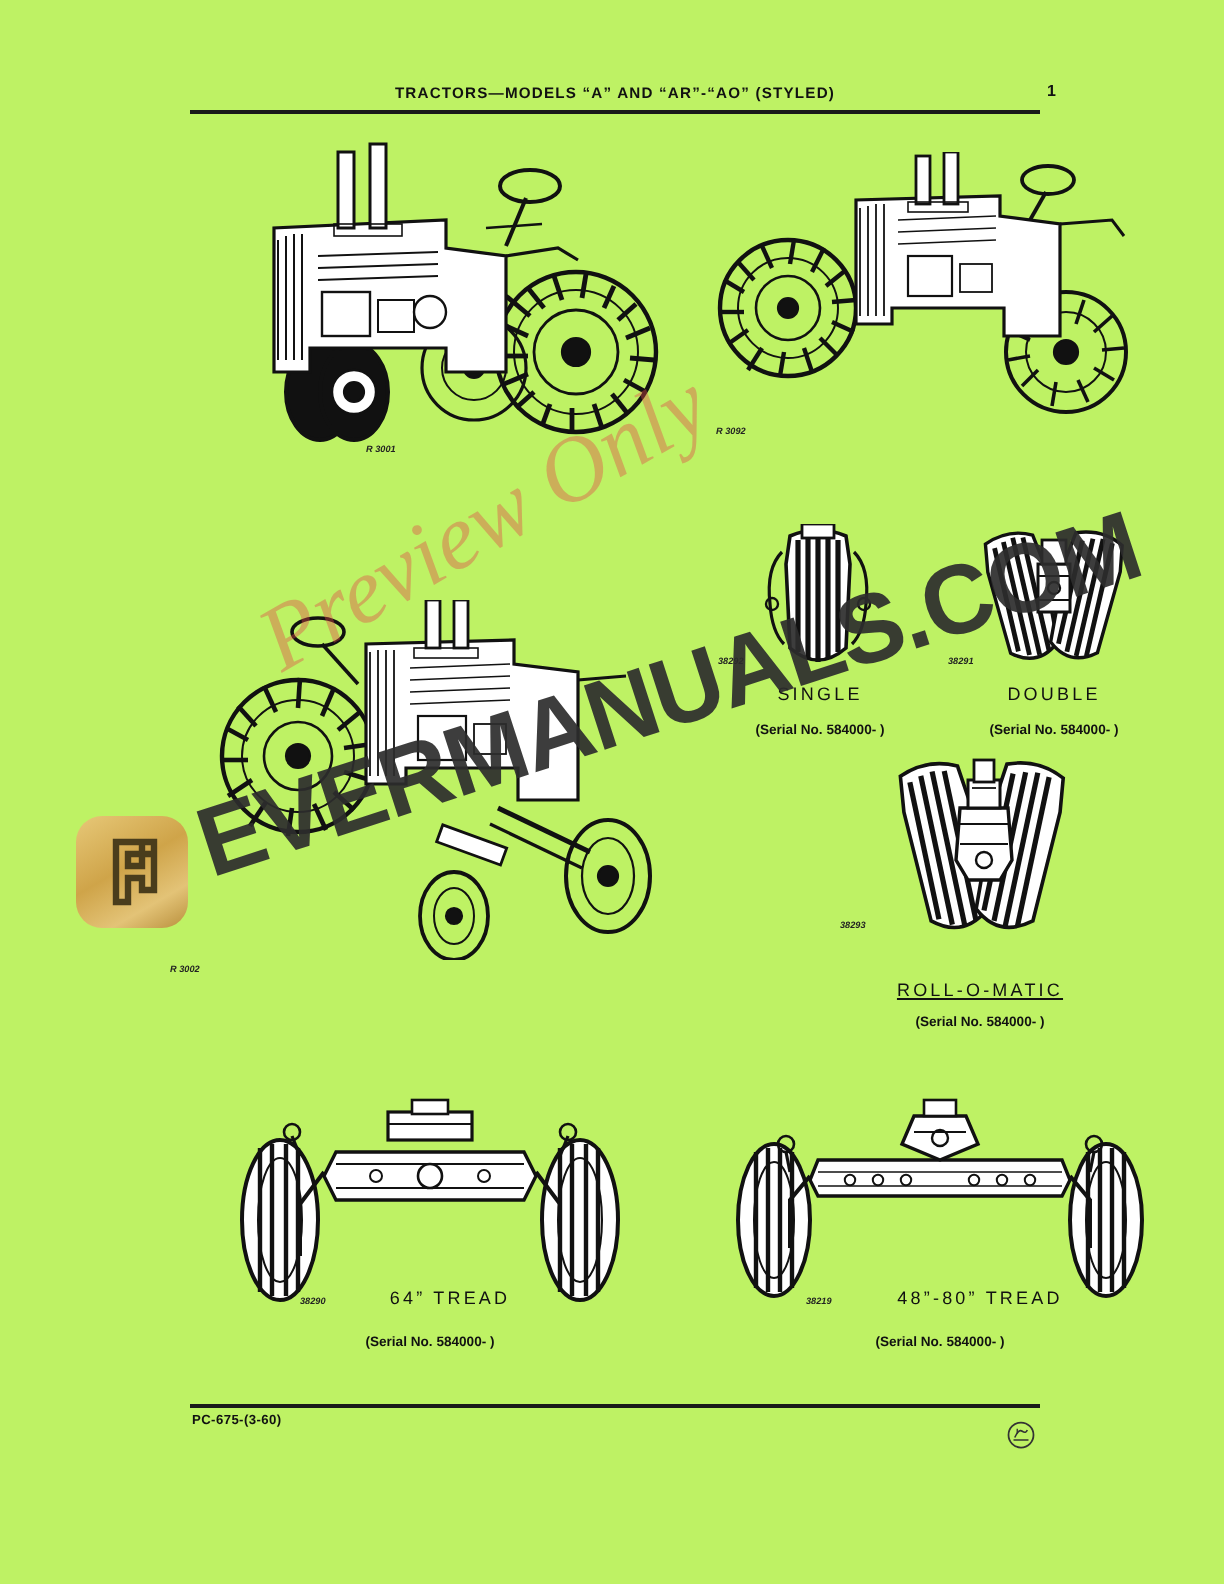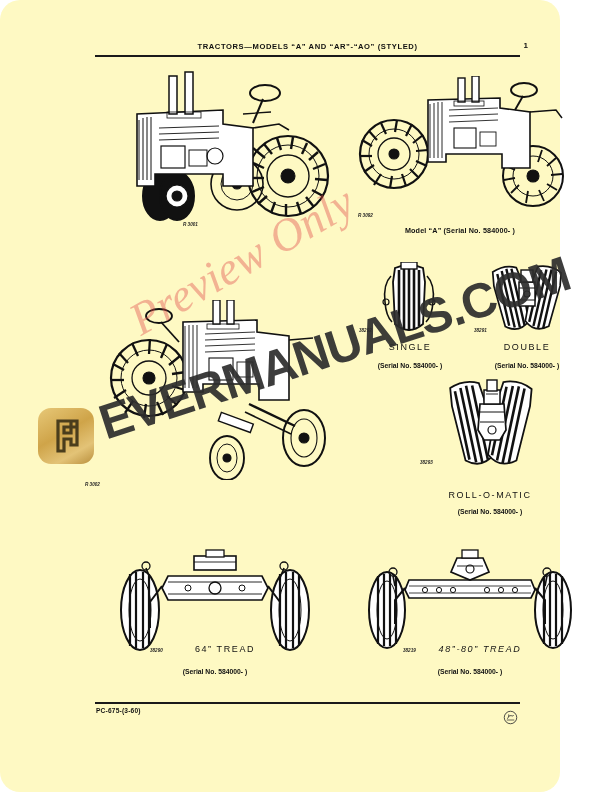--- a/index.html
+++ b/index.html
@@ -10,23 +10,22 @@
     width: 612px; height: 792px;
     font-family: "Liberation Sans", sans-serif;
     position: relative;
     overflow: hidden;
     color: #000;
   }
 
   .page {
     position: absolute;
     left: 0; top: 0;
-    width: 560px; height: 792px;
-    background: #fef9c3;
-    border-radius: 20px;
+    width: 612px; height: 792px;
+    background: #bef264;
   }
 
   
   .header {
     position: absolute;
     left: 95px; top: 42px; width: 425px;
     height: 22px;
   }
   .header-title {
     position: absolute;
@@ -304,21 +303,20 @@
           <rect x="122" y="0" width="7" height="26" stroke-width="1.4" fill="#fff"></rect>
 
           <ellipse cx="174" cy="14" rx="13" ry="7" stroke-width="1.9"></ellipse>
           <path d="M173 20 L165 34" stroke-width="1.9"></path>
           <path d="M180 36 L206 34 L212 42" stroke-width="1.5"></path>
           <rect x="104" y="25" width="30" height="5" stroke-width="0.8"></rect>
         </g>
       </svg>
     </div>
     <div class="fignum" style="left:18px; top:145px;">R 3092</div>
-    <div class="caption" style="left:0; top:158px; width:240px;">Model “A” (Serial No. 584000-            )</div>
   </div>
 
   <div class="fig" style="left:355px; top:262px; width:110px; height:110px;">
     <div class="art" style="left:22px; top:0;">
       <svg width="64" height="80" viewBox="0 0 64 80">
         <g fill="none" stroke="#111" stroke-width="1.2">
           <path d="M18 6 Q32 0 46 6 L48 20 L46 62 Q32 74 18 62 L16 20 Z" stroke-width="1.8" fill="#fff"></path>
           <g stroke-width="2.6" stroke="#111">
             <path d="M22 8 L22 64"></path>
               <path d="M27 6 L27 67"></path>
@@ -474,21 +472,21 @@
           <path d="M36 44 L60 44" stroke-width="1"></path>
           <circle cx="48" cy="52" r="4" stroke-width="1.2"></circle>
           <rect x="40" y="12" width="16" height="14" stroke-width="1.5" fill="#fff"></rect>
           <path d="M42 16 L54 16" stroke-width="0.9"></path>
 
           <rect x="43" y="2" width="10" height="11" stroke-width="1.4" fill="#fff"></rect>
         </g>
       </svg>
     </div>
     <div class="fignum" style="left:0px; top:82px;">38293</div>
-    <div class="big-label" style="left:0; top:112px; width:140px;">ROLL-O-MATIC</div>
+    <div class="big-label" style="left:0; top:112px; width:140px;text-decoration:underline;">ROLL-O-MATIC</div>
     <div class="caption-sub" style="left:0; top:130px; width:140px;">(Serial No. 584000-          )</div>
   </div>
 
   <div class="fig" style="left:100px; top:548px; width:230px; height:140px;">
     <div class="art" style="left:10px; top:0;">
       <svg width="210" height="108" viewBox="0 0 210 108">
         <g fill="none" stroke="#111" stroke-width="1.2">
 
           <ellipse cx="30" cy="62" rx="19" ry="40" stroke-width="2" fill="#fff"></ellipse>
           <ellipse cx="30" cy="62" rx="11" ry="31" stroke-width="1"></ellipse>
@@ -577,21 +575,21 @@
           <path d="M40 40 L30 52 L30 76" stroke-width="2"></path>
           <path d="M170 40 L180 52 L180 76" stroke-width="2"></path>
           <circle cx="28" cy="24" r="4" stroke-width="1.3"></circle>
           <circle cx="182" cy="24" r="4" stroke-width="1.3"></circle>
           <path d="M28 28 L30 38" stroke-width="1.6"></path>
           <path d="M182 28 L180 38" stroke-width="1.6"></path>
         </g>
       </svg>
     </div>
     <div class="fignum" style="left:48px; top:100px;">38219</div>
-    <div class="big-label" style="left:30px; top:96px; width:190px;font-style:italic;">48”-80”  TREAD</div>
+    <div class="big-label" style="left:40px; top:96px; width:190px;">48”-80”  TREAD</div>
     <div class="caption-sub" style="left:0; top:120px; width:230px;">(Serial No. 584000-          )</div>
   </div>
 
   <div class="wm-preview">Preview Only</div>
 
   <div class="wm-badge">
     <svg class="wm-badge-glyph" viewBox="0 0 56 56">
       <path d="M20 13 L20 43 L26 43 L26 31 L33 31 L33 37 L39 37 L39 13 L33 13 L33 25 L26 25 L26 19 L39 19 L39 13 Z" fill="none" stroke="#4a3d1c" stroke-width="3.2" stroke-linejoin="miter"></path>
     </svg>
   </div>

